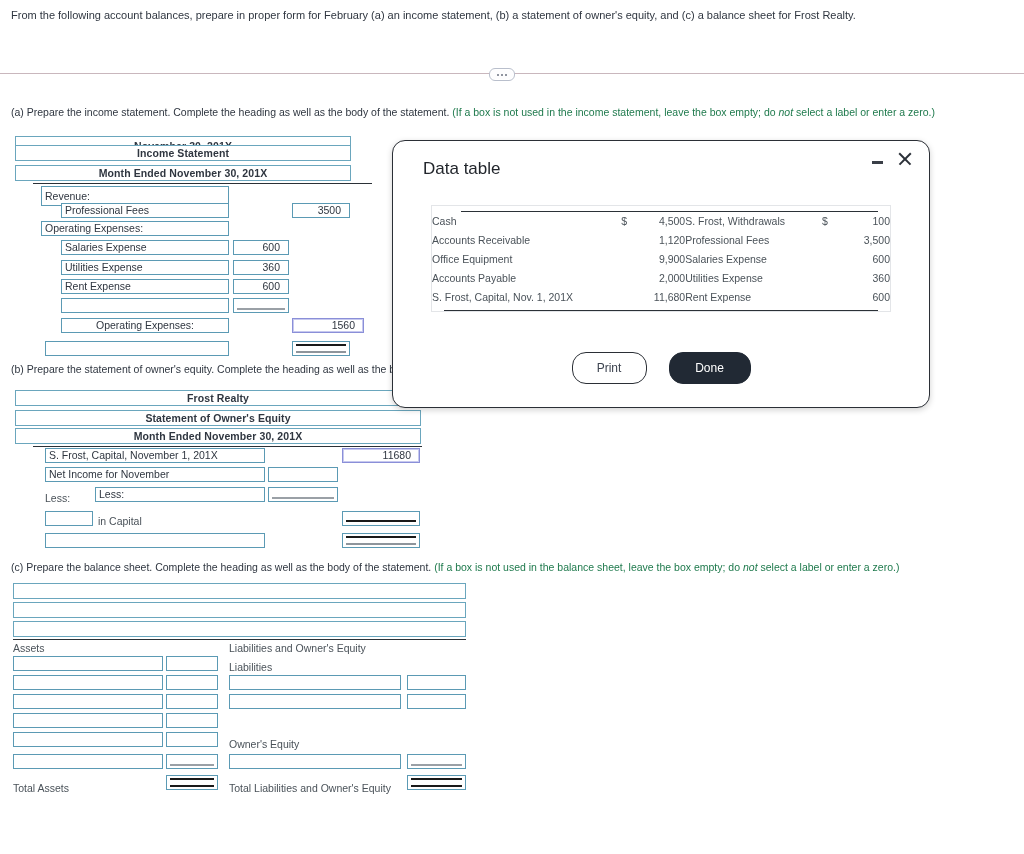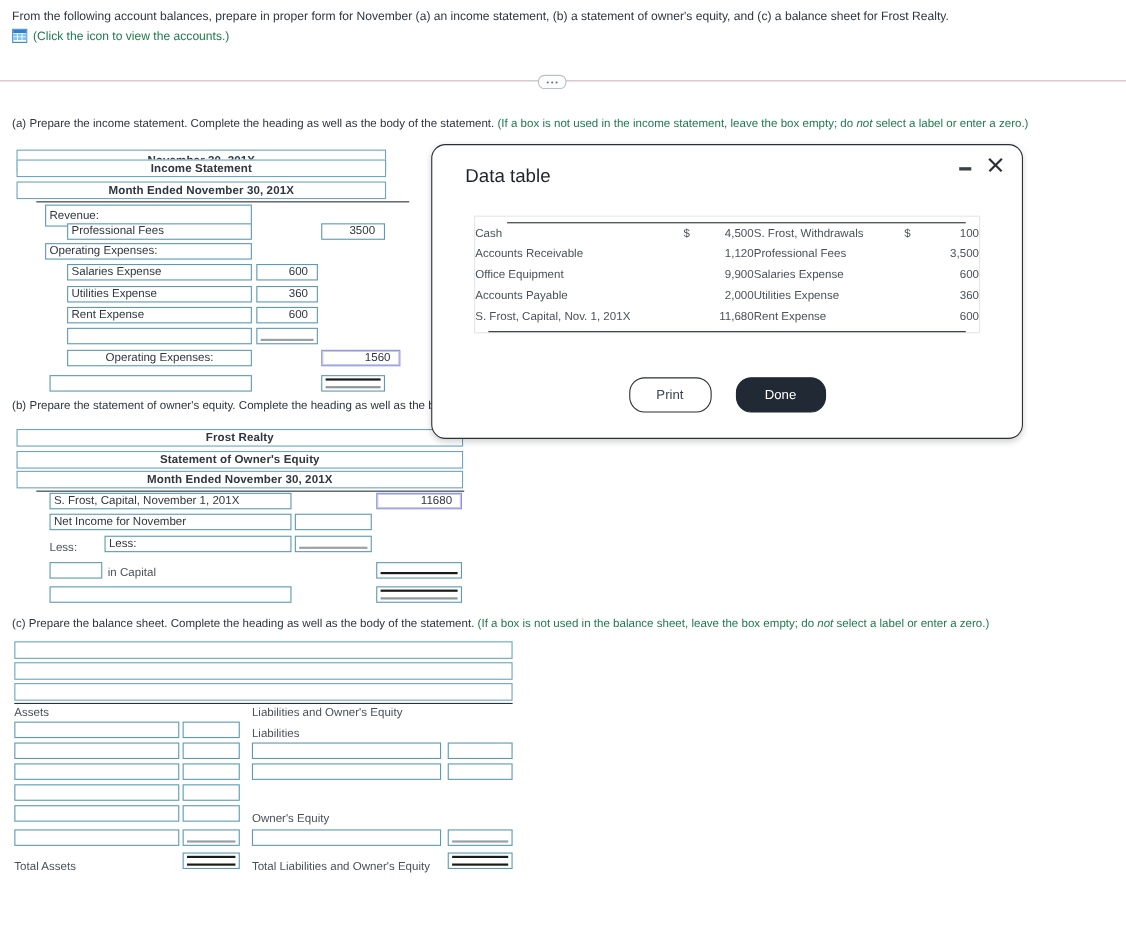--- a/index.html
+++ b/index.html
@@ -70,21 +70,21 @@
   .rule-double-dark::after{
     content:"";position:absolute;left:3px;right:3px;bottom:2px;height:5px;
     border-top:2px solid #1a1a1a;border-bottom:2px solid #1a1a1a;
   }
 
   .hrule{position:absolute;height:1px;background:#2b3137;}
   .plain{position:absolute;font-size:10.5px;color:#4a5259;line-height:12px;white-space:nowrap;}
 
   
   .dialog{
-    position:absolute;left:392px;top:131px;width:536px;height:266px;
+    position:absolute;left:392px;top:140px;width:536px;height:266px;
     background:#ffffff;border:1px solid #2b2f36;border-radius:13px;
     box-shadow:0 2px 6px rgba(0,0,0,.18);
     overflow:hidden;
   }
   .dlg-title{position:absolute;left:30px;top:18px;font-size:17px;color:#22262c;font-family:"Liberation Sans",sans-serif;}
   .dlg-min{position:absolute;right:44px;top:13px;width:14px;height:14px;cursor:pointer;}
   .dlg-min::before{content:"";position:absolute;left:1px;top:7px;width:11px;height:3px;background:#3a3f47;}
   .dlg-close{position:absolute;right:14px;top:8px;width:20px;height:20px;cursor:pointer;}
   .dlg-close::before,.dlg-close::after{
     content:"";position:absolute;left:2px;top:9px;width:16px;height:1.6px;background:#2b3038;
@@ -112,34 +112,21 @@
   }
   .btn-print{width:75px;border:1px solid #2b2f36;background:#fff;color:#3d4450;}
   .btn-done{width:82px;background:#212934;color:#ffffff;border:1px solid #212934;}
 </style>
 </head>
 <body>
 
 <div class="page">
 
   <div class="prompt">
-    <div class="line1">From the following account balances, prepare in proper form for November (a) an income statement, (b) a statement of owner's equity, and (c) a balance sheet for Frost Realty.</div>
-    <div class="line2">
-      <svg class="grid-icon" viewBox="0 0 14 13">
-        <rect x="0.5" y="0.5" width="13" height="12" fill="#ffffff" stroke="#2f7fd0"></rect>
-        <rect x="1" y="1" width="12" height="3" fill="#2f7fd0"></rect>
-        <rect x="1" y="4.6" width="3.4" height="2.6" fill="#7fc5e8"></rect>
-        <rect x="5.2" y="4.6" width="3.4" height="2.6" fill="#7fc5e8"></rect>
-        <rect x="9.4" y="4.6" width="3.3" height="2.6" fill="#7fc5e8"></rect>
-        <rect x="1" y="7.8" width="3.4" height="2.6" fill="#7fc5e8"></rect>
-        <rect x="5.2" y="7.8" width="3.4" height="2.6" fill="#7fc5e8"></rect>
-        <rect x="9.4" y="7.8" width="3.3" height="2.6" fill="#7fc5e8"></rect>
-      </svg>
-      <span class="clicklink">(Click the icon to view the accounts.)</span>
-    </div>
+    <div class="line1">From the following account balances, prepare in proper form for February (a) an income statement, (b) a statement of owner's equity, and (c) a balance sheet for Frost Realty.</div>
   </div>
 
   <div class="divider"></div>
   <div class="divider-handle">
     <i></i>
     <i></i>
     <i></i>
   </div>
 
   <div class="q-head" style="left:11px;top:106px;">

